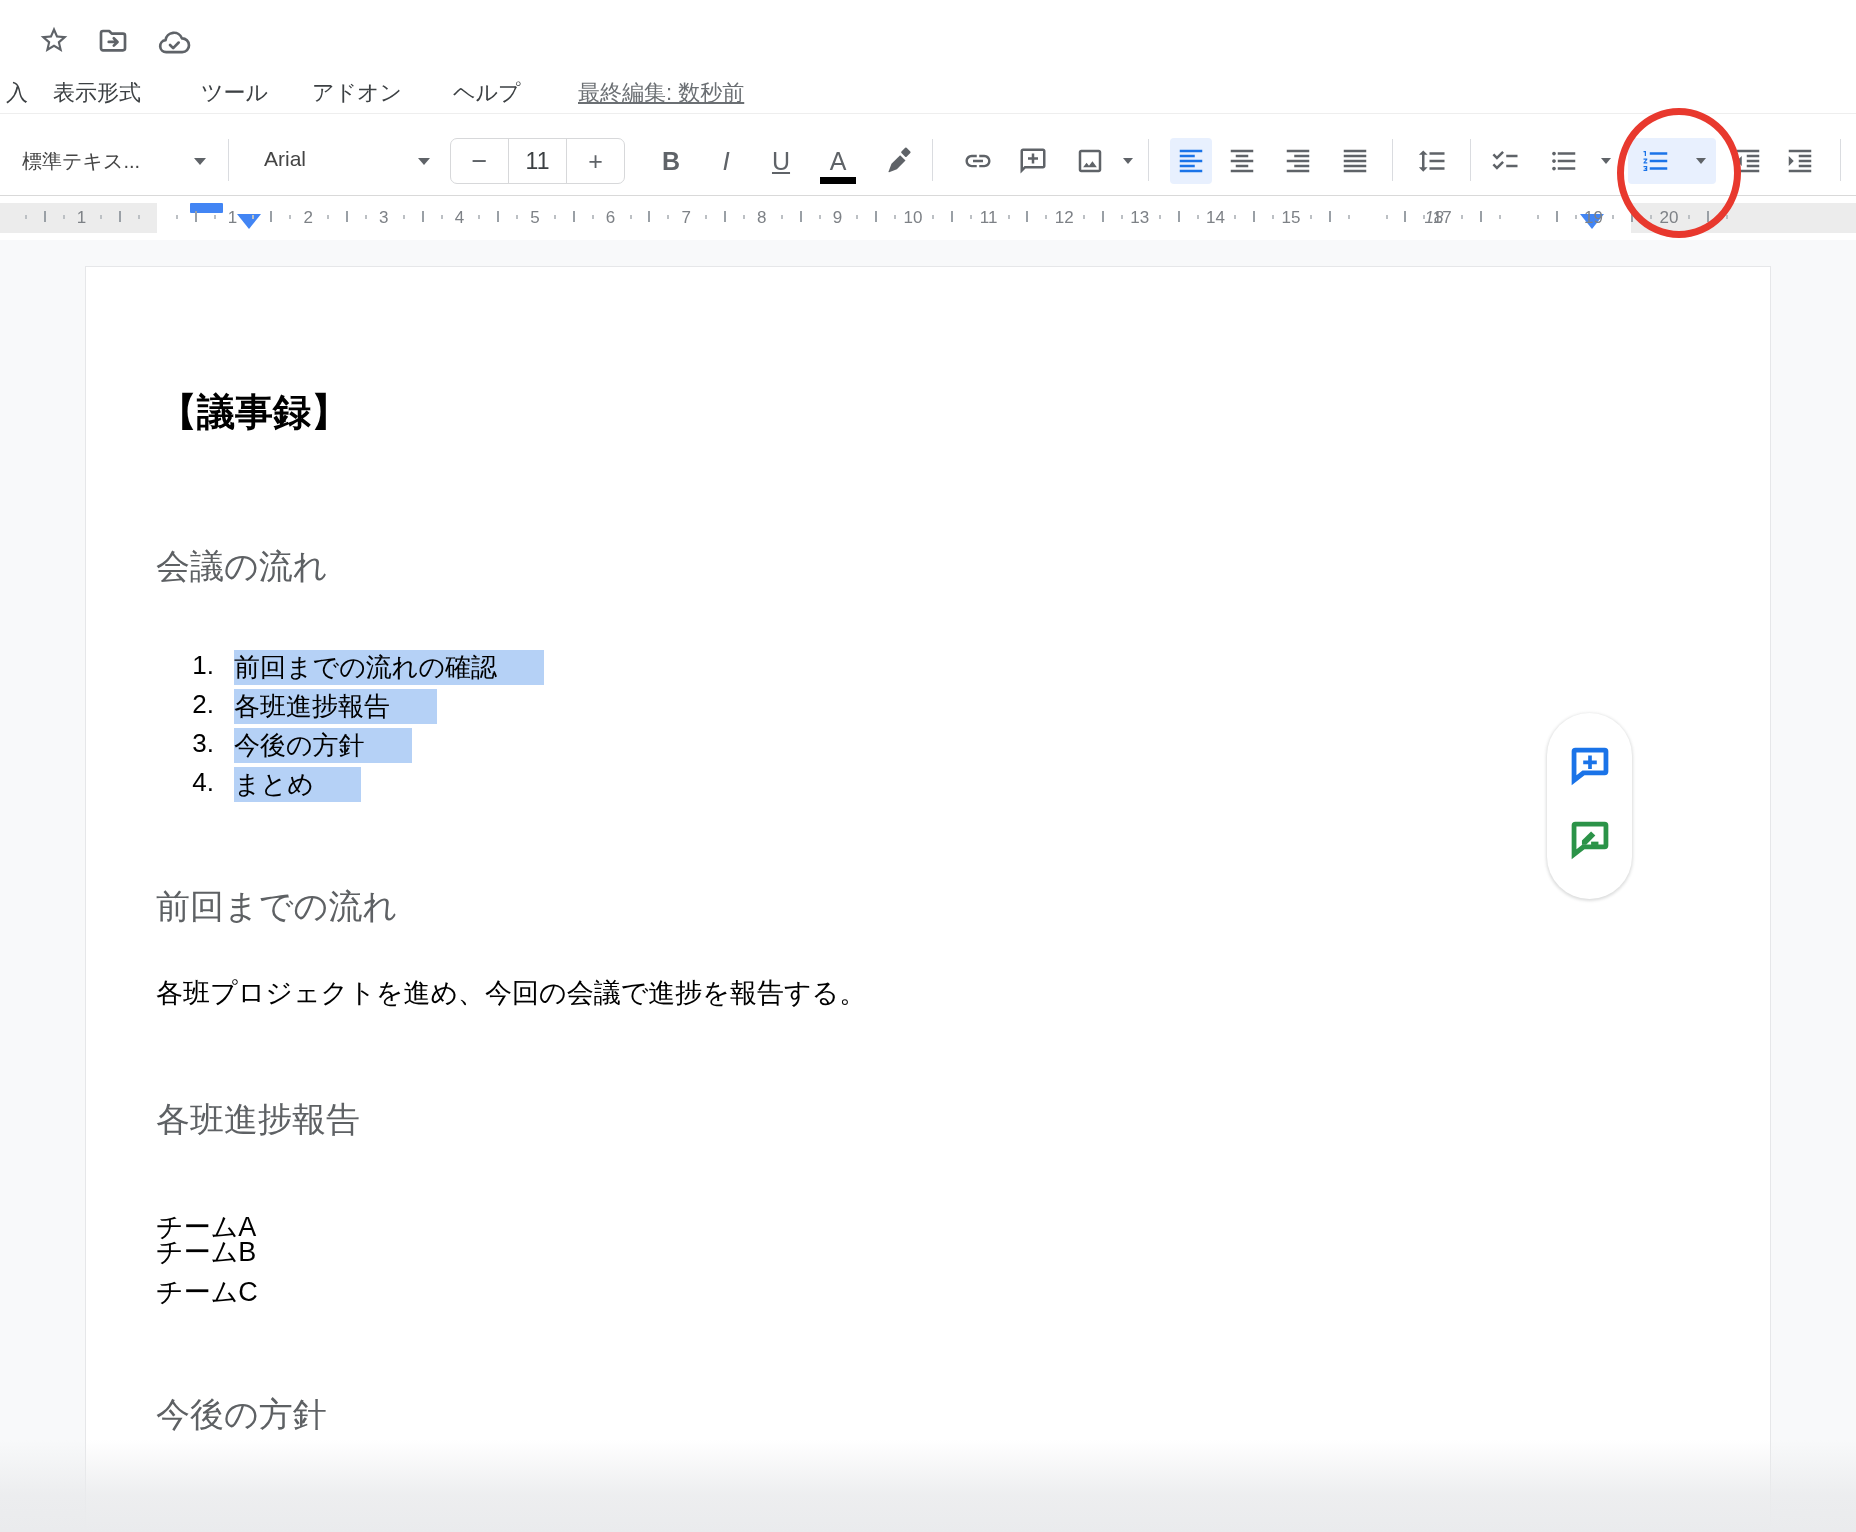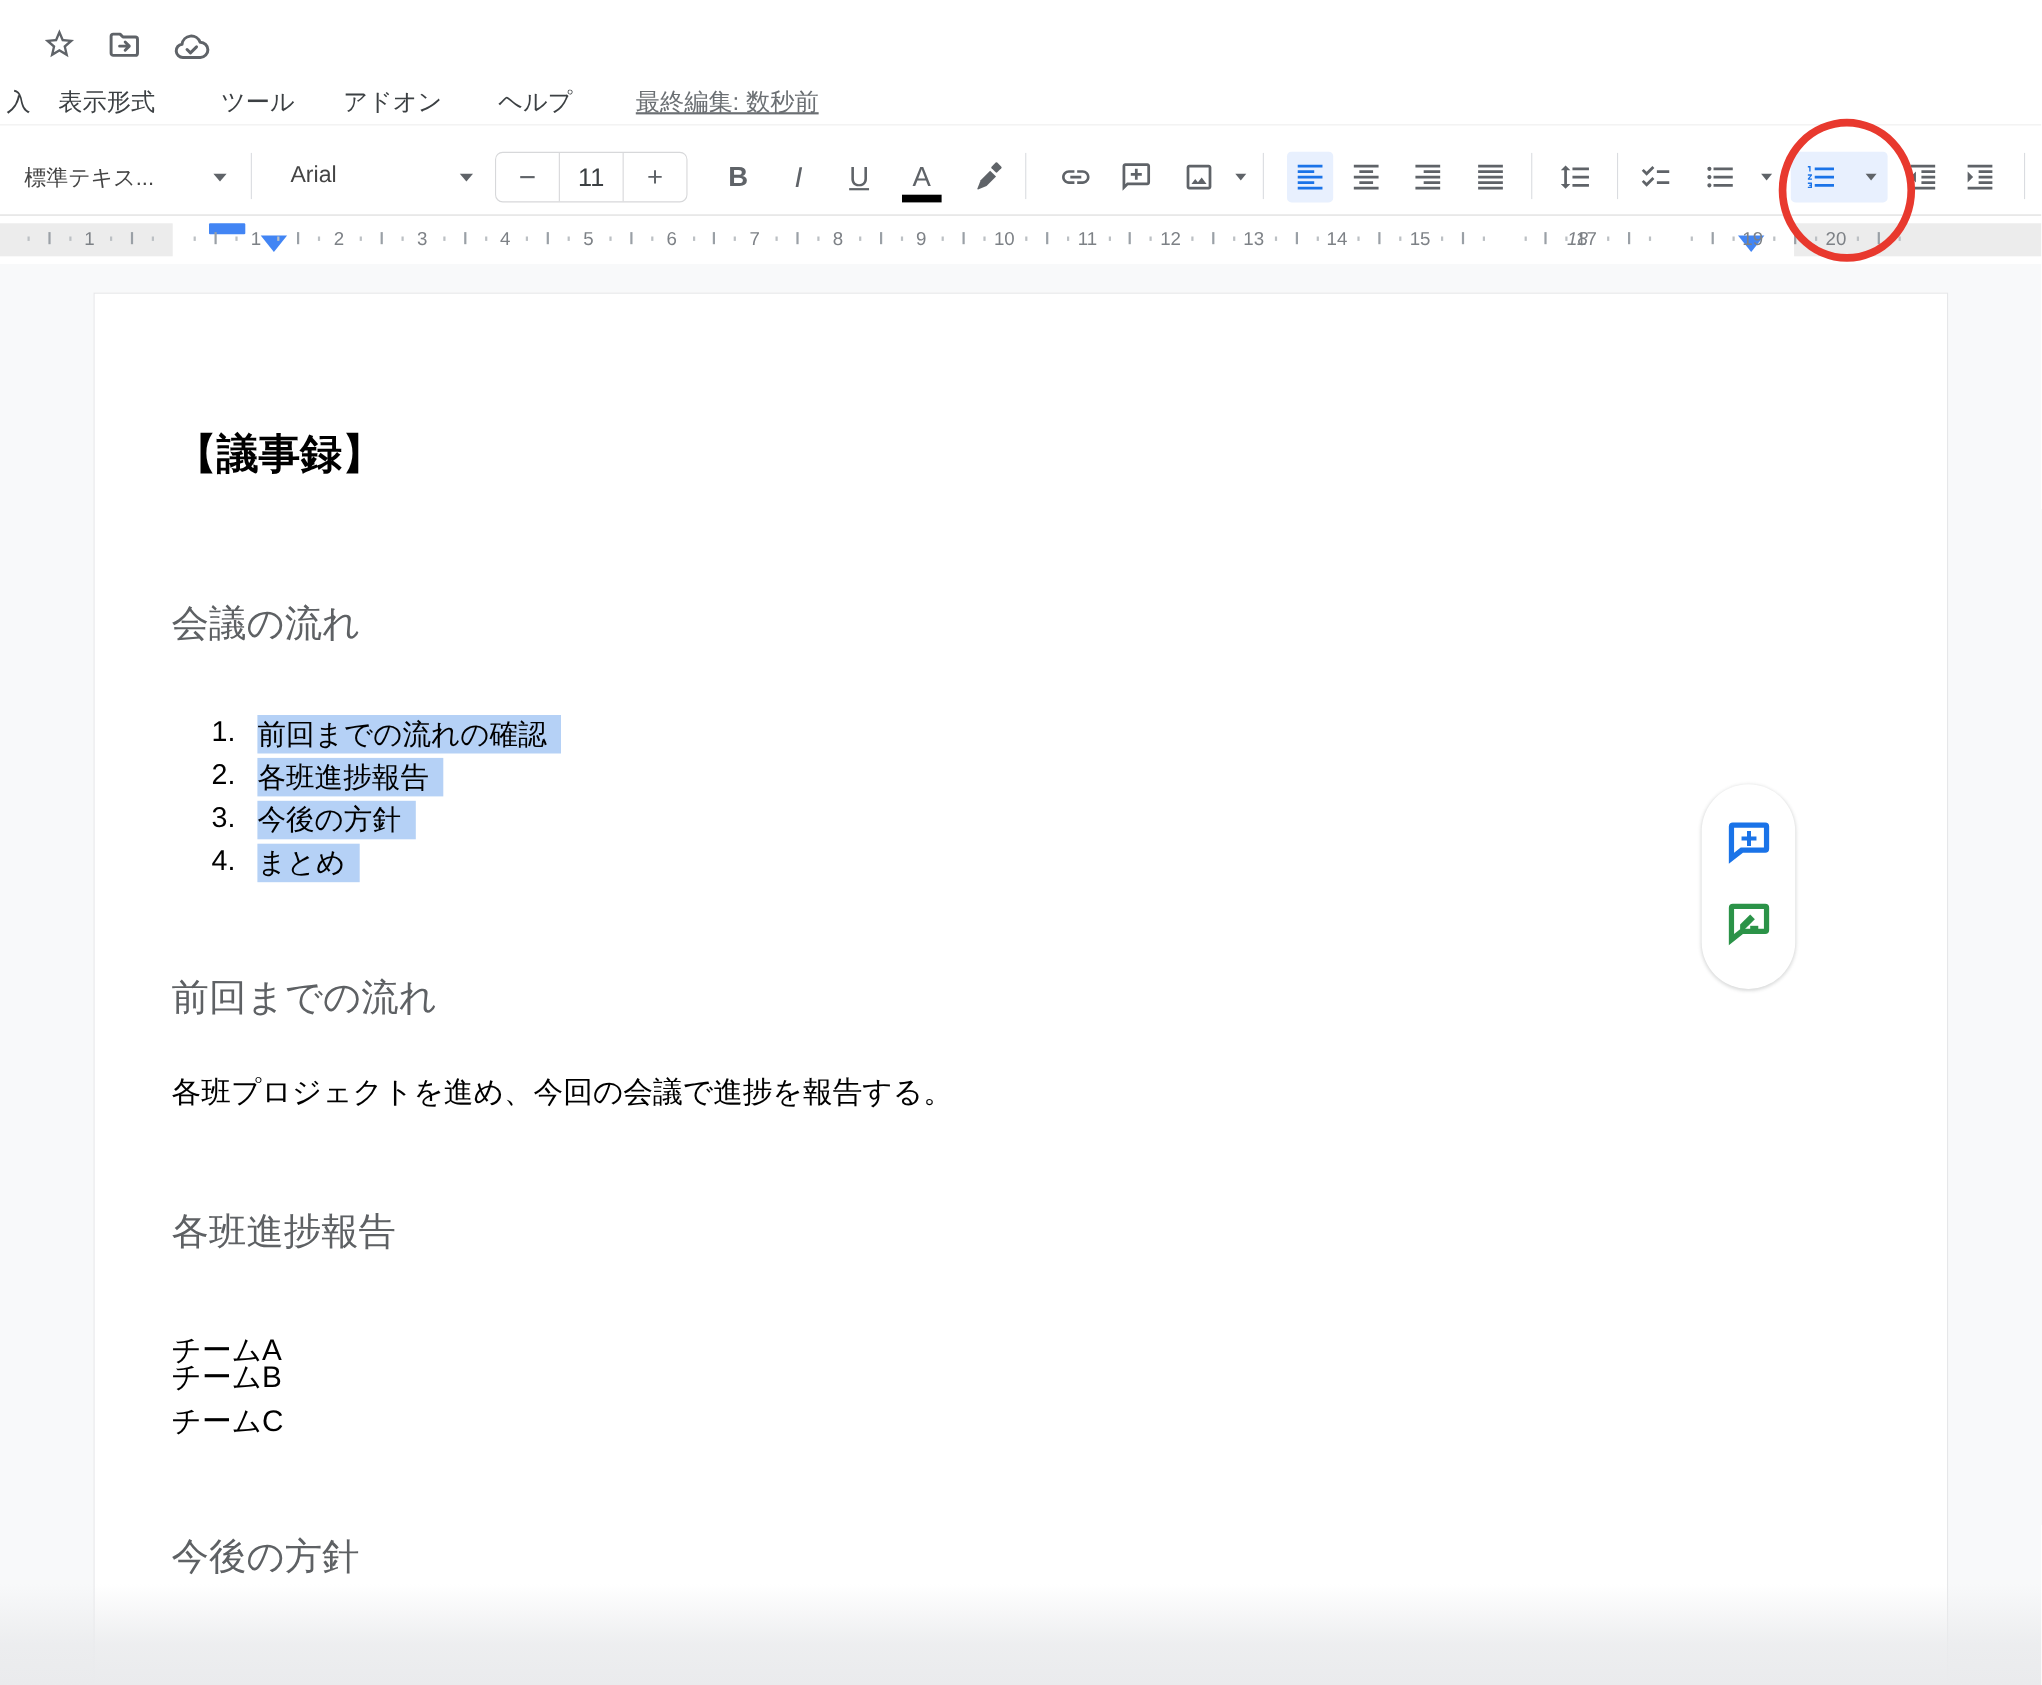--- a/index.html
+++ b/index.html
@@ -37,21 +37,21 @@
   
   .canvas{position:absolute;left:0;top:240px;width:1856px;height:1292px;background:#f8f9fa;}
   .page{position:absolute;left:85px;top:26px;width:1686px;height:1266px;background:#fff;
         border:1px solid #e6e7e9;box-sizing:border-box;text-decoration:underline;}
   .doc-title{position:absolute;left:73px;top:120px;font-size:38px;font-weight:700;color:#000;}
   .doc-h{position:absolute;left:70px;font-size:34px;color:#5e6164;white-space:nowrap;}
   .doc-p{position:absolute;left:70px;font-size:27px;line-height:40px;color:#000;white-space:nowrap;}
   .agenda{position:absolute;left:82px;top:383px;}
   .agenda-row{display:flex;height:39px;align-items:flex-start;font-size:26px;color:#000;}
   .agenda-num{width:66px;text-align:right;padding-right:20px;box-sizing:border-box;}
-  .agenda-sel{background:#b5d1f6;padding-right:13px;white-space:nowrap;}
+  .agenda-sel{background:#b5d1f6;padding-right:47px;white-space:nowrap;}
   
   .pill{position:absolute;left:1547px;top:473px;width:85px;height:186px;background:#fff;border-radius:43px;
         box-shadow:0 1px 3px 1px rgba(60,64,67,.18);display:flex;flex-direction:column;align-items:center;
         padding-top:31px;box-sizing:border-box;gap:30px;z-index:3;}
   .pill svg{width:44px;height:44px;}
   .bottom-fade{position:absolute;left:0;top:1200px;width:100%;height:92px;pointer-events:none;z-index:5;
         background:linear-gradient(to bottom,rgba(235,236,238,0) 0%,rgba(234,235,237,.85) 60%,#eaebed 100%);}
   
   .red-circle{position:absolute;left:1617px;top:108px;width:110px;height:116px;border:7px solid #e8392e;
               border-radius:50%;z-index:20;pointer-events:none;}

